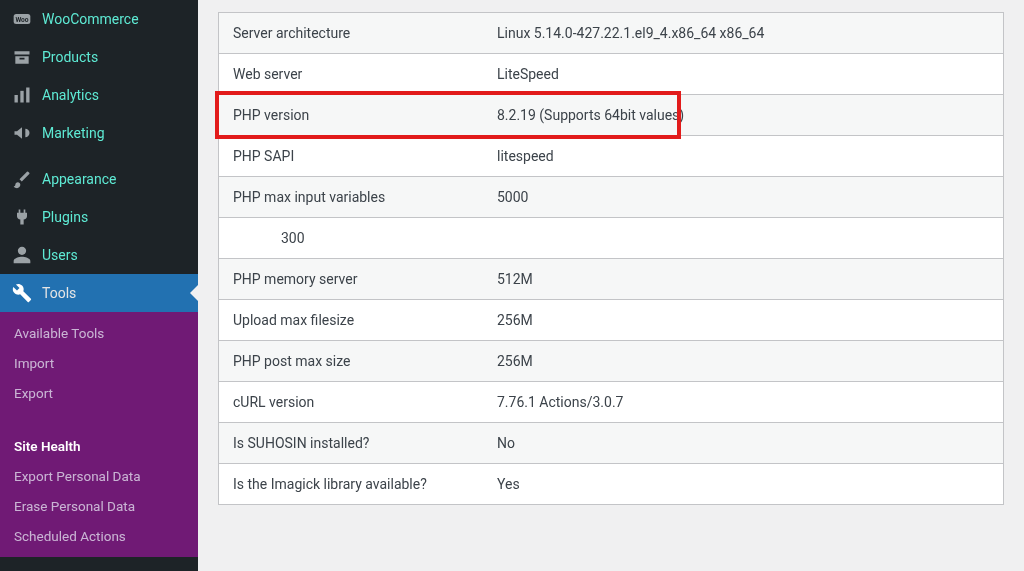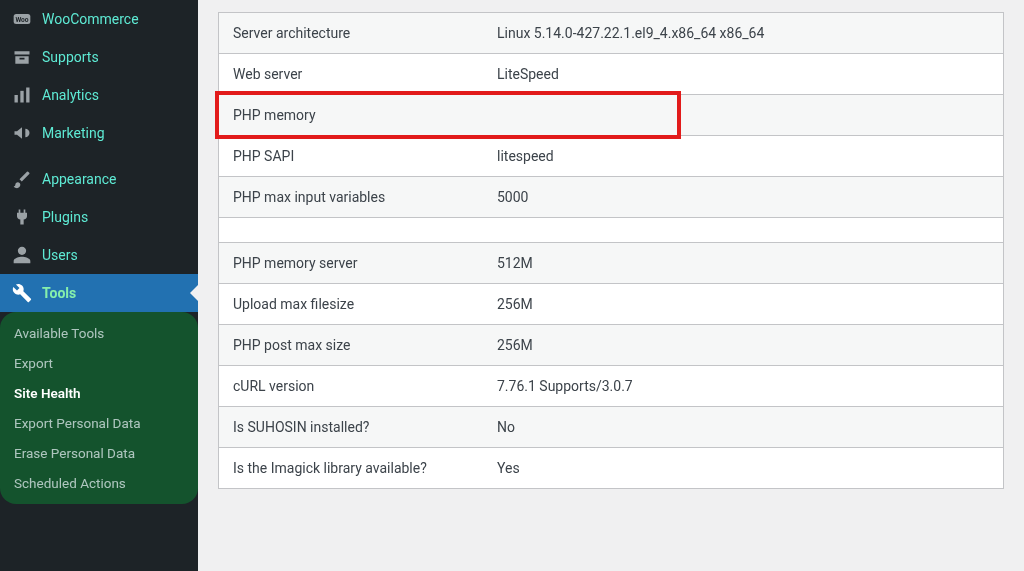--- a/index.html
+++ b/index.html
@@ -44,53 +44,53 @@
   color: #5eead4;
 }
 
 .sidebar-item.active {
   background: #2271b1;
   color: #fff;
   position: relative;
 }
 
 .sidebar-item.active .icon { fill: #fff; color: #fff; }
-.sidebar-item.active span.label { color: #86efac; font-weight: 700; }
+.sidebar-item.active span.label { color: #e5e5e5; font-weight: 400; }
 
 .sidebar-item.active::after {
   content: "";
   position: absolute;
   right: 0;
   top: 50%;
   transform: translateY(-50%);
   border: 8px solid transparent;
   border-right-color: #f0f0f1;
 }
 
 .sidebar-separator {
   height: 8px;
   background: #1d2327;
 }
 
 .submenu {
-  background: #14532d;
+  background: #701a75;
   padding: 6px 0;
-  border-radius: 16px;
 }
 
 .submenu-item {
   padding: 7px 14px;
   color: rgba(240,246,252,0.7);
   font-size: 13.5px;
   cursor: pointer;
 }
 
 .submenu-item.current {
   color: #fff;
   font-weight: 600;
+  margin-top: 23px;
 }
 
 .main {
   flex: 1;
   padding: 0 20px;
   height: 571px;
   overflow: hidden;
 }
 
 .table-wrap {
@@ -159,21 +159,21 @@
     </span>
     <span class="label">WooCommerce</span>
   </div>
 
   <div class="sidebar-item">
     <span class="icon">
       <svg width="20" height="20" viewBox="0 0 24 24" fill="currentColor">
           <path d="M3 5h18v4H3V5zm1 6h16v9H4v-9zm5 2v2h6v-2H9z"></path>
         </svg>
     </span>
-    <span class="label">Supports</span>
+    <span class="label">Products</span>
   </div>
 
   <div class="sidebar-item">
     <span class="icon">
       <svg width="20" height="20" viewBox="0 0 24 24" fill="currentColor">
           <rect x="3" y="12" width="4" height="9"></rect>
           <rect x="10" y="7" width="4" height="14"></rect>
           <rect x="17" y="3" width="4" height="18"></rect>
         </svg>
     </span>
@@ -222,20 +222,21 @@
     <span class="icon">
       <svg width="20" height="20" viewBox="0 0 24 24" fill="currentColor">
           <path d="M22.7 19l-9.1-9.1c.9-2.3.4-5-1.5-6.9-2-2-5-2.4-7.4-1.3L9 6 6 9 1.6 4.7C.4 7.1.9 10.1 2.9 12.1c1.9 1.9 4.6 2.4 6.9 1.5l9.1 9.1c.4.4 1 .4 1.4 0l2.3-2.3c.5-.4.5-1.1.1-1.4z"></path>
         </svg>
     </span>
     <span class="label">Tools</span>
   </div>
 
   <div class="submenu">
     <div class="submenu-item">Available Tools</div>
+    <div class="submenu-item">Import</div>
     <div class="submenu-item">Export</div>
     <div class="submenu-item current">Site Health</div>
     <div class="submenu-item">Export Personal Data</div>
     <div class="submenu-item">Erase Personal Data</div>
     <div class="submenu-item">Scheduled Actions</div>
   </div>
 
 </div>
 
 <div class="main">
@@ -246,55 +247,57 @@
       <div class="cell-value">Linux 5.14.0-427.22.1.el9_4.x86_64 x86_64</div>
     </div>
 
     <div class="row">
       <div class="cell-label">Web server</div>
       <div class="cell-value">LiteSpeed</div>
     </div>
 
     <div class="row highlighted">
       <div class="hl-box"></div>
-      <div class="cell-label">PHP memory</div>
+      <div class="cell-label">PHP version</div>
+      <div class="cell-value">8.2.19 (Supports 64bit values)</div>
     </div>
 
     <div class="row">
       <div class="cell-label">PHP SAPI</div>
       <div class="cell-value">litespeed</div>
     </div>
 
     <div class="row">
       <div class="cell-label">PHP max input variables</div>
       <div class="cell-value">5000</div>
     </div>
 
     <div class="row">
+      <div class="cell-value">300</div>
     </div>
 
     <div class="row">
       <div class="cell-label">PHP memory server</div>
       <div class="cell-value">512M</div>
     </div>
 
 
     <div class="row">
       <div class="cell-label">Upload max filesize</div>
       <div class="cell-value">256M</div>
     </div>
 
     <div class="row">
       <div class="cell-label">PHP post max size</div>
       <div class="cell-value">256M</div>
     </div>
 
     <div class="row">
       <div class="cell-label">cURL version</div>
-      <div class="cell-value">7.76.1 Supports/3.0.7</div>
+      <div class="cell-value">7.76.1 Actions/3.0.7</div>
     </div>
 
     <div class="row">
       <div class="cell-label">Is SUHOSIN installed?</div>
       <div class="cell-value">No</div>
     </div>
 
     <div class="row">
       <div class="cell-label">Is the Imagick library available?</div>
       <div class="cell-value">Yes</div>

